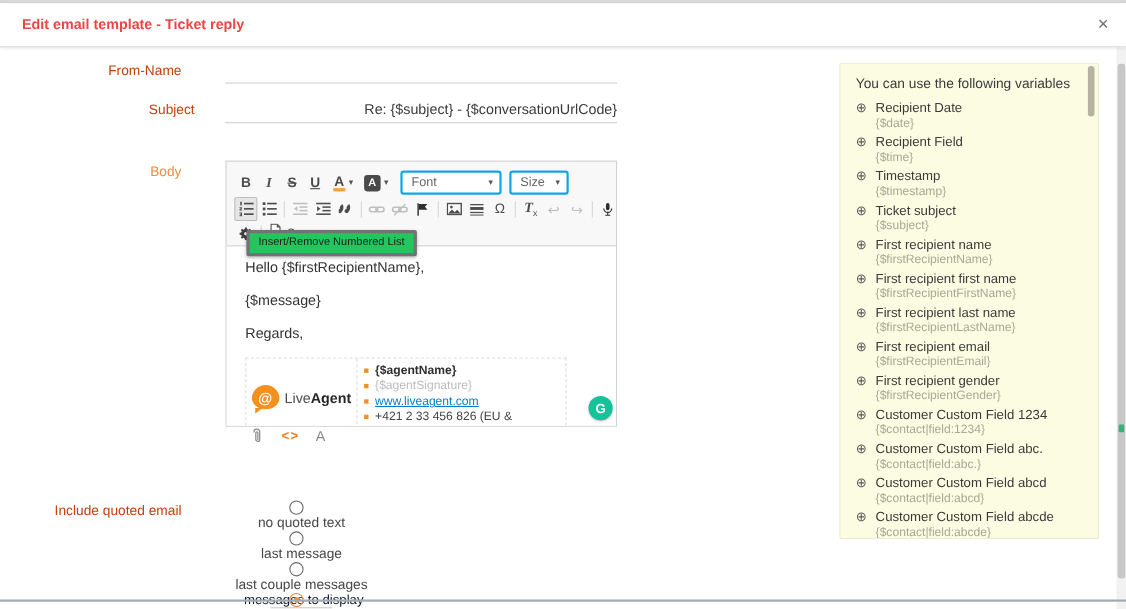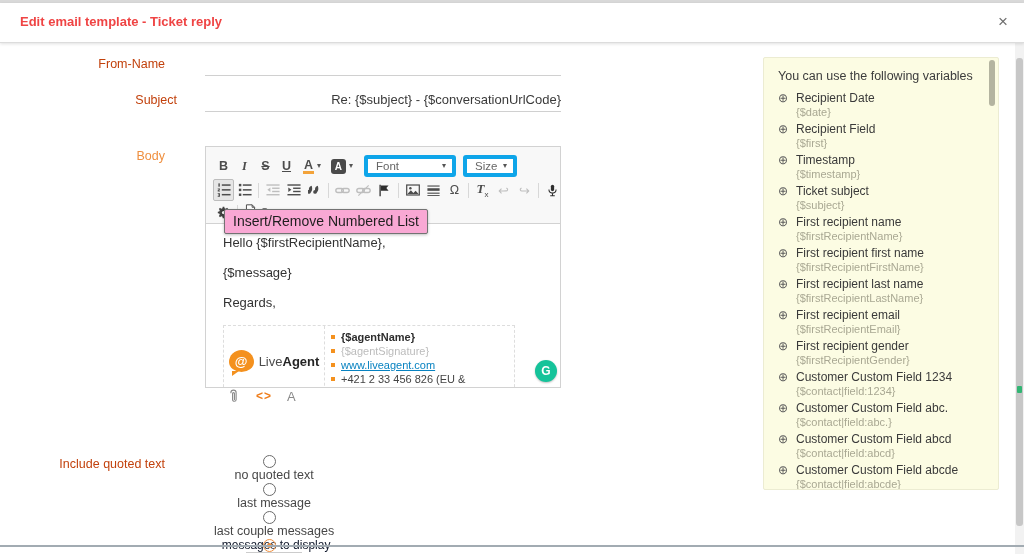--- a/index.html
+++ b/index.html
@@ -42,33 +42,33 @@
   .fmt-b{font-weight:700;}
   .fmt-i{font-style:italic;font-family:"Liberation Serif",serif;font-weight:700;}
   .fmt-s{text-decoration:line-through;font-weight:700;}
   .fmt-u{text-decoration:underline;font-weight:700;}
   .colorbtn{min-width:28px;}
   .a-tc{font-weight:700;font-size:12.5px;line-height:12px;border-bottom:3px solid #f3a33a;padding:0 1px;}
   .a-bc{width:15px;height:15px;background:#4a4a4a;border-radius:3px;color:#fff;font-size:10px;
     font-weight:700;display:inline-flex;align-items:center;justify-content:center;}
   .caret{font-size:8px;color:#555;margin-left:3px;line-height:1;}
   .select{display:inline-flex;align-items:center;justify-content:space-between;background:#fff;
-    border:4px solid #0ea5e9;border-radius:3px;height:22px;padding:0 6px 0 8px;margin-left:7px;
+    border:2px solid #0ea5e9;border-radius:3px;height:22px;padding:0 6px 0 8px;margin-left:7px;
     color:#666;font-size:11.5px;cursor:pointer;box-sizing:border-box;}
   #font-select{width:92px;}
   #size-select{width:54px;}
   .tb-row3{height:20px;padding-bottom:1px;display:flex;align-items:center;}
   .src-label{font-size:11px;color:#4c4c4c;margin-left:4px;}
   .source-btn{display:inline-flex;align-items:center;padding:0 3px;cursor:pointer;}
   .tglyph{font-size:12.5px;line-height:1;}
   .tx i{font-family:"Liberation Serif",serif;font-weight:700;font-size:13px;}
   .tx sub{font-size:8px;}
   .arrows{font-size:13px;}
-  .tooltip{position:absolute;left:18px;top:62px;background:#f9a8d4;border:1px solid #737373;
-    box-shadow:0 1px 3px rgba(0,0,0,.25);font-size:14px;color:#1e1e1e;padding:3px 8px 4px;
+  .tooltip{position:absolute;left:18px;top:62px;background:#22c55e;border:3px solid #737373;
+    box-shadow:0 1px 3px rgba(0,0,0,.25);font-size:10px;color:#1e1e1e;padding:3px 8px 4px;
     white-space:nowrap;z-index:9;border-radius:2px;}
   .ed-content{background:#fff;border-top:1px solid #d2d2d2;height:152px;position:relative;
     padding:11px 0 0 17px;overflow:hidden;font-size:13px;color:#333;box-sizing:content-box;}
   .ed-line{margin:0 0 15px 0;}
   .sig{display:flex;width:292px;border:1px dashed #ddd;background:#fff;box-sizing:border-box;height:72px;}
   .sig-left{width:100px;position:relative;display:flex;align-items:center;justify-content:center;
     border-right:1px dashed #ddd;flex:none;}
   .logo{display:flex;align-items:center;}
   .logo-bubble{width:25px;height:22px;background:#f4911e;border-radius:50%/55% 55% 45% 45%;
     position:relative;color:#fff;font-weight:bold;font-size:13px;display:flex;align-items:center;
@@ -347,21 +347,21 @@
 <div class="attach-row">
   <span class="clip">
       <svg viewBox="0 0 16 16" width="15" height="15">
         <path d="M5.2 4a2.8 2.8 0 0 1 5.6 0v7.2a1.9 1.9 0 0 1-3.8 0V4.8a1 1 0 0 1 2 0v6.4" fill="none" stroke="#8a8a8a" stroke-width="1.2" stroke-linecap="round"></path>
       </svg>
     </span>
   <span class="codeg">&lt;&gt;</span>
   <span class="fontg">A</span>
 </div>
 
-<div class="label-col" id="label-quoted">Include quoted text</div>
+<div class="label-col" id="label-quoted">Include quoted email</div>
 <div class="quoted-options">
 
 <label class="radio-row">
       <span class="radio"></span>
       <span class="radio-label">no quoted text</span>
 
     </label>
     <label class="radio-row">
       <span class="radio"></span>
       <span class="radio-label">last message</span>
@@ -391,21 +391,21 @@
           <span class="vp-plus">⊕</span>
           <span class="vp-name">Recipient Date</span>
         </div>
         <div class="vp-code">{$date}</div>
       </div>
       <div class="vp-item">
         <div class="vp-row1">
           <span class="vp-plus">⊕</span>
           <span class="vp-name">Recipient Field</span>
         </div>
-        <div class="vp-code">{$first}</div>
+        <div class="vp-code">{$time}</div>
       </div>
       <div class="vp-item">
         <div class="vp-row1">
           <span class="vp-plus">⊕</span>
           <span class="vp-name">Timestamp</span>
         </div>
         <div class="vp-code">{$timestamp}</div>
       </div>
       <div class="vp-item">
         <div class="vp-row1">

